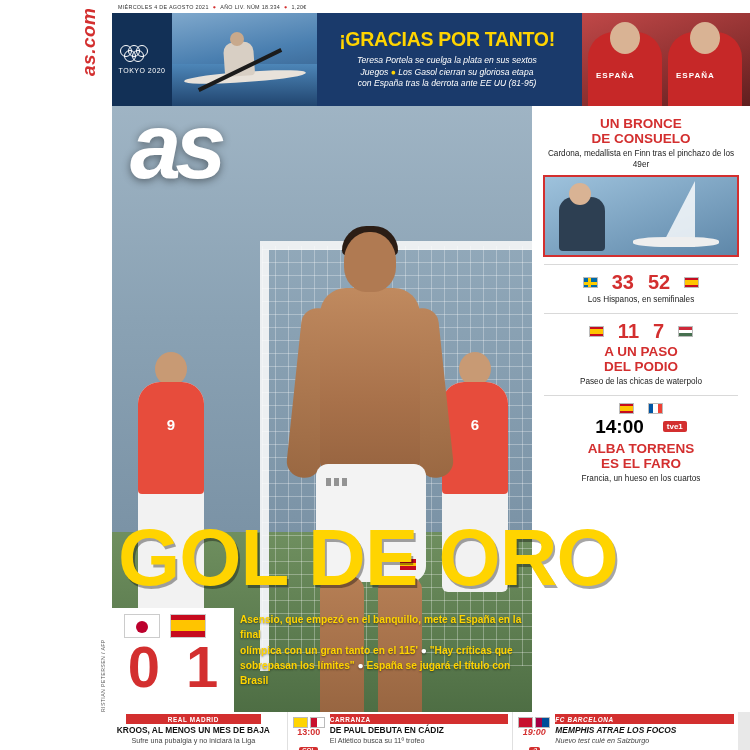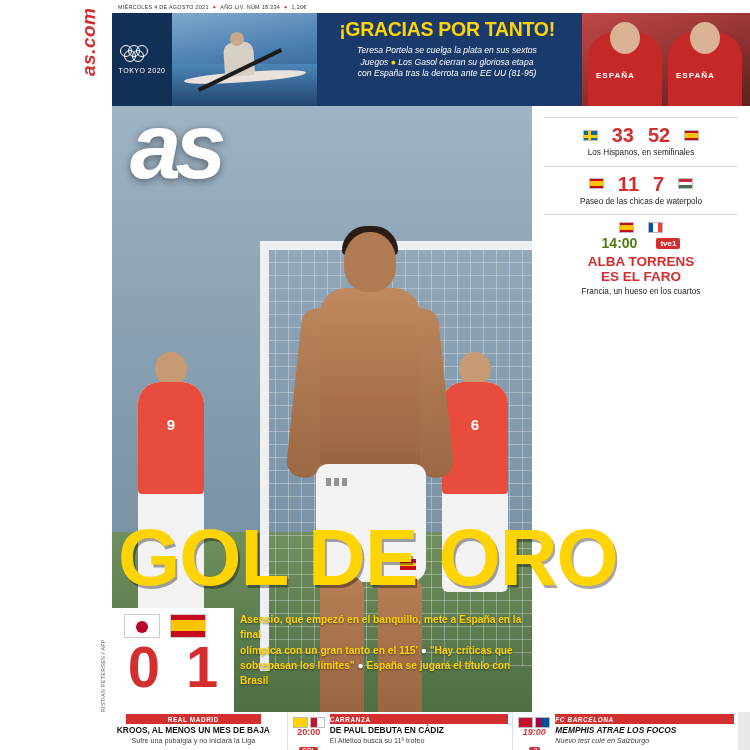--- a/index.html
+++ b/index.html
@@ -171,21 +171,21 @@
     color: #fff;
     font-size: 8px;
     font-weight: bold;
     letter-spacing: 1px;
   }
   .gasol-label.l1 { left: 14px; }
   .gasol-label.l2 { left: 94px; }
 
   .banner-text {
     position: absolute;
-    left: 205px; top: 2px;
+    left: 205px; top: 12px;
     width: 260px; height: 90px;
     color: #ffffff;
     text-align: center;
     padding: 0 4px;
     box-sizing: border-box;
   }
   .banner-title {
     color: #ffd400;
     font-size: 19.5px;
     font-weight: bold;
@@ -495,21 +495,21 @@
   }
   .mini-flag { width: 15px; height: 11px; border: 1px solid #bbb; box-sizing: border-box; }
   .f-se { background: linear-gradient(90deg,#006aa7 0 32%, #fecc00 32% 50%, #006aa7 50%); position: relative; }
   .f-se::after { content:""; position:absolute; left:0; top:4px; width:100%; height:3px; background:#fecc00; }
   .f-es2 { background: linear-gradient(180deg,#c60b1e 25%, #ffc400 25% 75%, #c60b1e 75%); }
   .f-fr { background: linear-gradient(90deg,#0055a4 33%, #fff 33% 66%, #ef4135 66%); }
   .f-hu { background: linear-gradient(180deg,#ce2939 33%, #fff 33% 66%, #477050 66%); }
   .score-n {
     color: #d32f2f; font-weight: bold; font-size: 20px; line-height: 1;
   }
-  .time-n { color: #4d7c0f; font-weight: bold; font-size: 14px; }
+  .time-n { color: #000000; font-weight: bold; font-size: 19px; }
   .tv-badge {
     display: inline-block;
     background: #d32f2f; color: #fff;
     font-size: 8px; font-weight: bold;
     padding: 1px 4px; border-radius: 2px;
     margin-left: 5px;
     vertical-align: middle;
   }
   .r-divider {
     height: 1px; background: #d9d9d9; margin: 7px 4px;
@@ -685,20 +685,33 @@
     <span>olímpica con un gran tanto en el 115'</span>
     <span class="b">●</span>
     <span>"Hay críticas que</span><br>
     <span>sobrepasan los límites"</span>
     <span class="b">●</span>
     <span>España se jugará el título con Brasil</span>
   </div>
 
   <div class="rightcol">
 
+    <div class="r-block">
+      <div class="r-title">
+        <span>UN BRONCE</span><br>
+        <span>DE CONSUELO</span>
+      </div>
+      <div class="r-sub">Cardona, medallista en Finn tras el pinchazo de los 49er</div>
+      <div class="r-photo r-photo-frame">
+        <div class="sail"></div>
+        <div class="boat"></div>
+        <div class="sailor"></div>
+        <div class="sailor-head"></div>
+      </div>
+    </div>
 
     <div class="r-divider"></div>
 
     <div class="r-block">
       <div class="r-scorerow">
         <span class="mini-flag f-se"></span>
         <span class="score-n">33</span>
         <span class="score-n">52</span>
         <span class="mini-flag f-es2"></span>
       </div>
@@ -707,20 +720,24 @@
 
     <div class="r-divider"></div>
 
     <div class="r-block">
       <div class="r-scorerow">
         <span class="mini-flag f-es2"></span>
         <span class="score-n">11</span>
         <span class="score-n">7</span>
         <span class="mini-flag f-hu"></span>
       </div>
+      <div class="r-title">
+        <span>A UN PASO</span><br>
+        <span>DEL PODIO</span>
+      </div>
       <div class="r-sub">Paseo de las chicas de waterpolo</div>
     </div>
 
     <div class="r-divider"></div>
 
     <div class="r-block">
       <div class="r-scorerow">
         <span class="mini-flag f-es2"></span>
         <span class="mini-flag f-fr"></span>
       </div>
@@ -744,21 +761,21 @@
       <div class="bcol-title">KROOS, AL MENOS UN MES DE BAJA</div>
       <div class="bcol-sub">Sufre una pubalgia y no iniciará la Liga</div>
     </div>
 
     <div class="bcol with-badge">
       <div class="badge">
         <div class="badge-flags">
           <span class="mini-flag" style="background:#ffd400"></span>
           <span class="mini-flag" style="background:linear-gradient(90deg,#c8102e 0 50%,#ffffff 50%)"></span>
         </div>
-        <div class="badge-time">20:00</div>
+        <div class="badge-time">13:00</div>
         <div class="badge-chan">GOL</div>
       </div>
       <div class="bcol-head" style="margin:2px 0 2px;">CARRANZA</div>
       <div class="bcol-title">DE PAUL DEBUTA EN CÁDIZ</div>
       <div class="bcol-sub">El Atlético busca su 11º trofeo</div>
     </div>
 
     <div class="bcol with-badge">
       <div class="badge">
         <div class="badge-flags">

